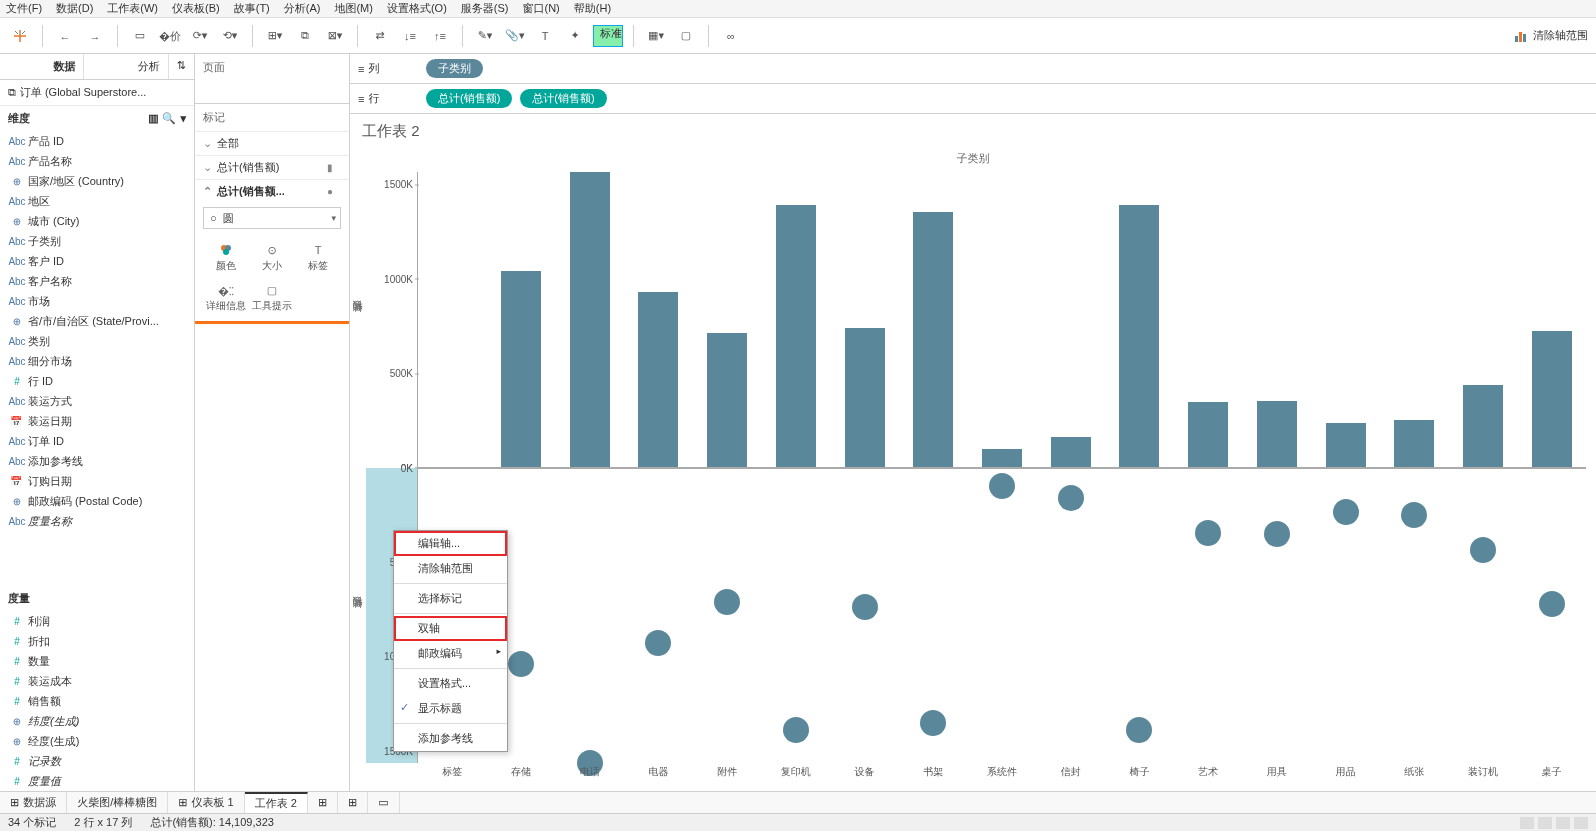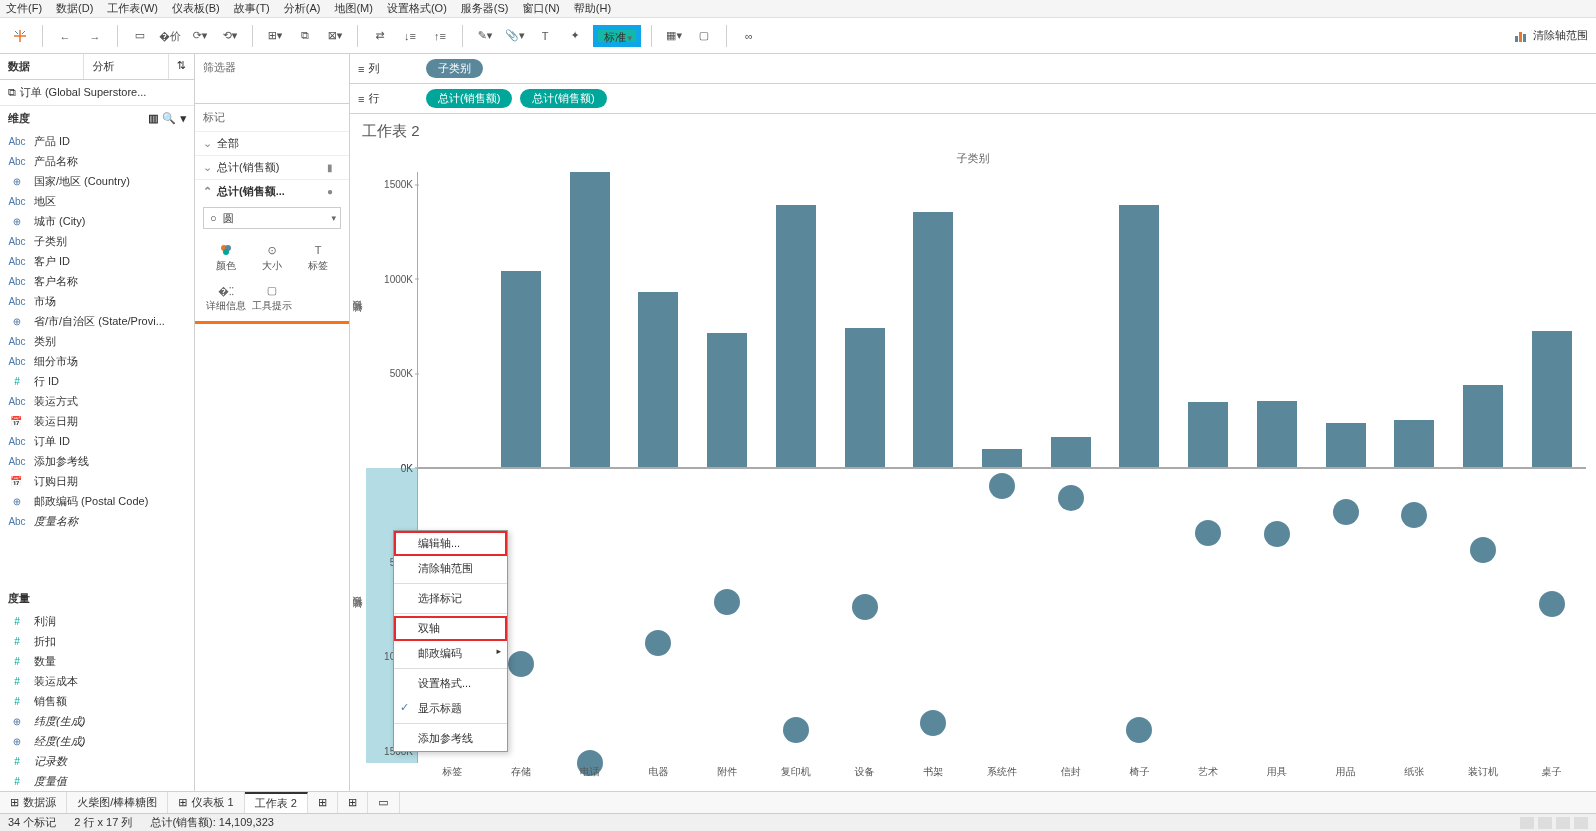--- a/index.html
+++ b/index.html
@@ -2,39 +2,39 @@
 <html><head>
 <meta charset="utf-8">
 <style>
 *{box-sizing:border-box;margin:0;padding:0;font-family:"Microsoft YaHei",Arial,sans-serif;font-size:11px;color:#333}
 body{background:#fff;overflow:hidden}
 .menubar{height:18px;background:#f5f5f5;display:flex;align-items:center;padding:0 6px;gap:14px;border-bottom:1px solid #e0e0e0}
 .menubar span{cursor:default}
 .toolbar{height:36px;background:#fff;display:flex;align-items:center;padding:0 8px;gap:6px;border-bottom:1px solid #d0d0d0}
 .tb-sep{width:1px;height:22px;background:#d0d0d0;margin:0 4px}
 .tb-btn{width:24px;height:24px;display:flex;align-items:center;justify-content:center;border-radius:2px;color:#555}
-.tb-select{border:5px solid #0ea5e9;height:22px;padding:0 10px 0 6px;background:#14b8a6;position:relative}
+.tb-select{border:1px solid #0ea5e9;height:22px;padding:0 0 0 6px;background:#86efac;position:relative}
 .tb-select::after{content:"▾";position:absolute;right:4px;top:3px;font-size:9px;color:#666}
 .show-me{margin-left:auto;display:flex;align-items:center;gap:4px;color:#444}
 .show-me .bars{width:14px;height:12px;display:flex;align-items:flex-end;gap:1px}
 .show-me .bars span{width:3px;background:#e8762d}
 .show-me .bars span:nth-child(1){height:6px;background:#5b879b}
 .show-me .bars span:nth-child(2){height:10px;background:#e8762d}
 .show-me .bars span:nth-child(3){height:8px;background:#5b879b}
 .main{display:flex;height:calc(100vh - 18px - 36px - 22px - 18px)}
 .left-pane{width:195px;border-right:1px solid #d0d0d0;display:flex;flex-direction:column;background:#fff}
 .tabs{display:flex;border-bottom:1px solid #d0d0d0}
-.tab{flex:1;padding:5px 8px;text-align:left;border-right:1px solid #e0e0e0}
+.tab{flex:1;padding:5px 8px;text-align:right;border-right:1px solid #e0e0e0}
 .tab.active{font-weight:bold}
 .tab:last-child{text-align:right;flex:0 0 20px;border-right:none}
 .ds-row{padding:5px 8px;display:flex;align-items:center;gap:4px;border-bottom:1px solid #e8e8e8}
 .section-hdr{padding:5px 8px;font-weight:bold;display:flex;align-items:center;justify-content:space-between}
 .section-hdr .icons{display:flex;gap:4px;color:#888}
 .field-list{overflow-y:auto;flex:1}
-.field{padding:2px 8px;display:flex;align-items:center;gap:8px;height:20px}
+.field{padding:2px 8px;display:flex;align-items:center;gap:2px;height:20px}
 .field .ico{width:18px;font-size:10px;text-align:center}
 .ico-abc{color:#4e79a7}
 .ico-globe{color:#4e79a7}
 .ico-hash{color:#00a699}
 .mid-pane{width:155px;border-right:1px solid #d0d0d0;display:flex;flex-direction:column}
 .shelf{border-bottom:1px solid #d0d0d0;padding:6px 8px;min-height:50px}
 .shelf-title{color:#666;margin-bottom:4px}
 .marks-card{border-bottom:3px solid #f97316}
 .mc-hdr{padding:6px 8px;color:#666}
 .mc-row{padding:4px 8px;display:flex;align-items:center;gap:4px;border-top:1px solid #eee}
@@ -271,36 +271,36 @@
         <div class="field">
           <span class="ico ico-hash">#</span>
           <span>销售额</span>
         </div>
         <div class="field">
           <span class="ico ico-globe">⊕</span>
           <span style="font-style: italic;">纬度(生成)</span>
         </div>
         <div class="field">
           <span class="ico ico-globe">⊕</span>
-          <span style="font-style: italic;">经度(生成)</span>
+          <span style="">经度(生成)</span>
         </div>
         <div class="field">
           <span class="ico ico-hash">#</span>
           <span style="font-style: italic;">记录数</span>
         </div>
         <div class="field">
           <span class="ico ico-hash">#</span>
           <span style="font-style: italic;">度量值</span>
         </div>
       </div>
   </div>
 
   <div class="mid-pane">
     <div class="shelf">
-        <div class="shelf-title">筛选器</div>
+        <div class="shelf-title">页面</div>
       </div>
     <div class="marks-card">
       <div class="mc-hdr">标记</div>
       <div class="mc-row">
           <span class="chev">⌄</span>
           <span>全部</span>
         </div>
       <div class="mc-row">
           <span class="chev">⌄</span>
           <span>总计(销售额)</span>

